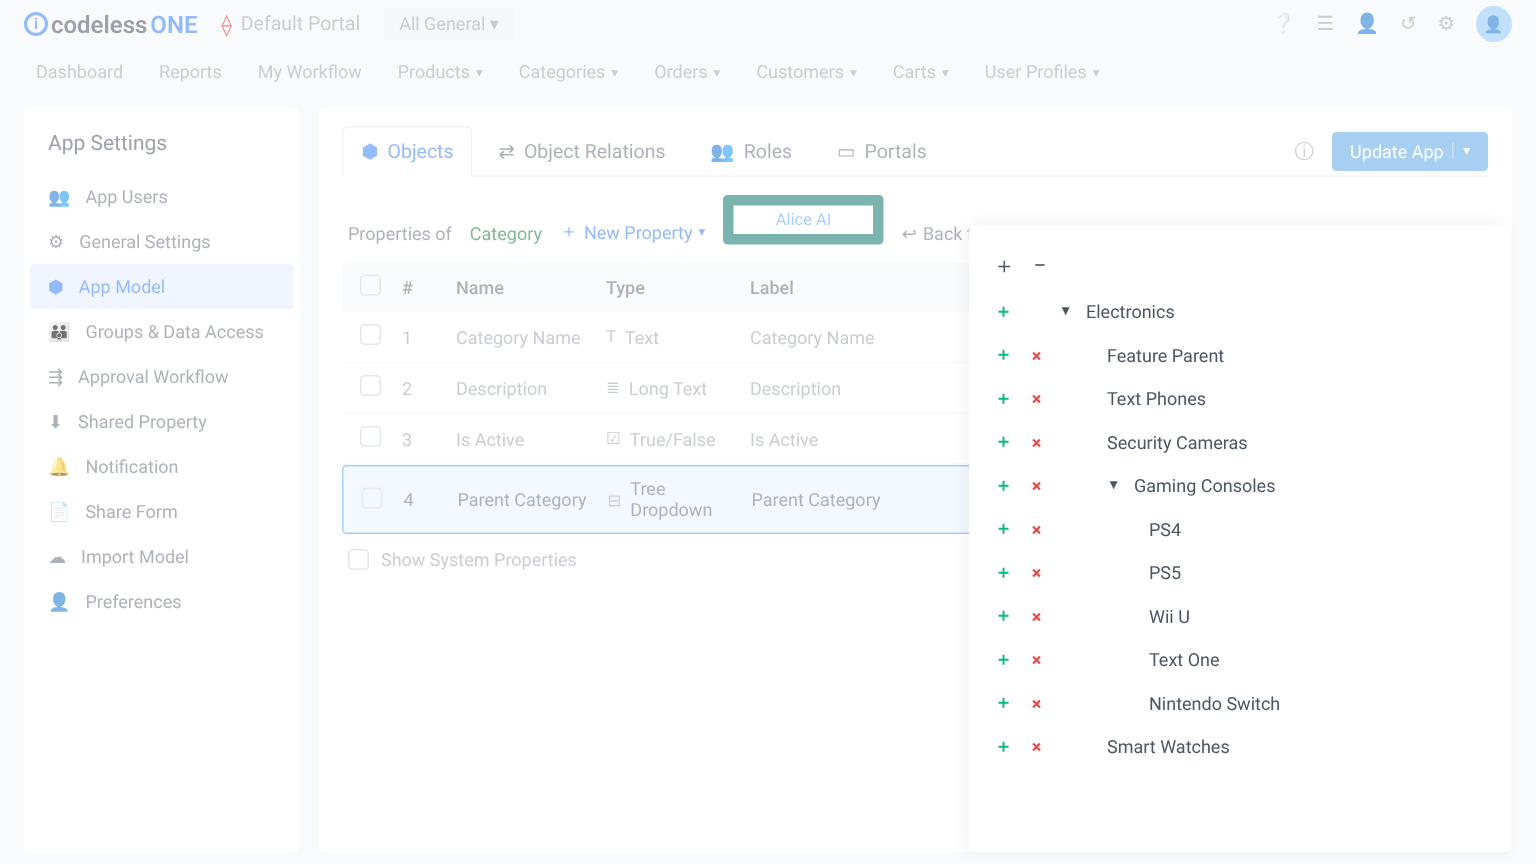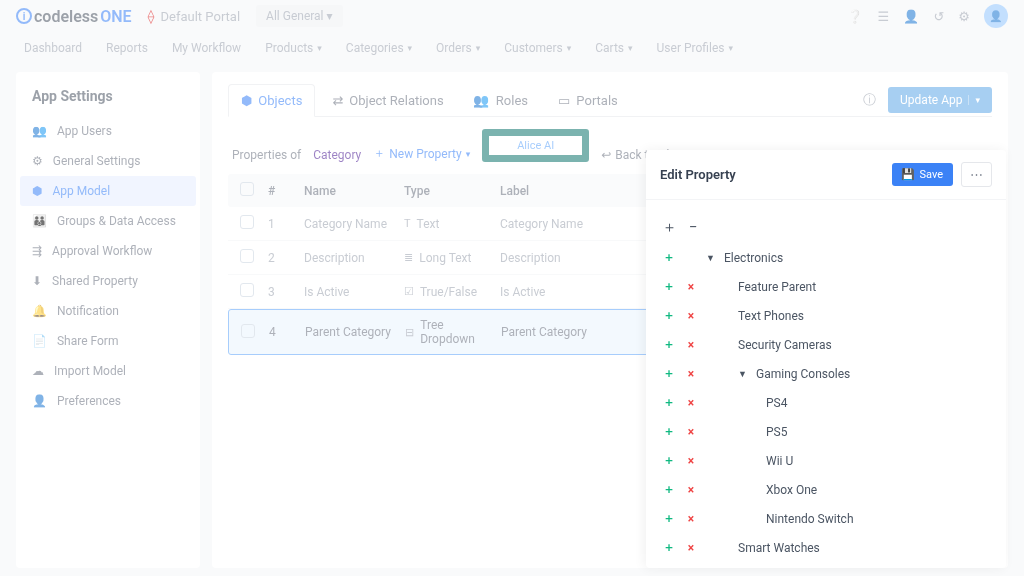--- a/index.html
+++ b/index.html
@@ -14,32 +14,32 @@
 .allobj{background:#eef0f3;padding:4px 10px;border-radius:3px;font-size:12px;color:#9ca3af}
 .search{flex:1;background:#eef0f3;padding:5px 10px;border-radius:3px;font-size:12px;color:#9ca3af;display:flex;align-items:center;justify-content:space-between;max-width:260px}
 .top-icons{margin-left:auto;display:flex;align-items:center;gap:14px;color:#9ca3af}
 .top-icons span{cursor:pointer}
 .avatar{width:24px;height:24px;border-radius:50%;background:#93c5fd;display:flex;align-items:center;justify-content:center;color:#fff;font-size:11px}
 .menubar{height:32px;display:flex;align-items:center;padding:0 24px;gap:24px;font-size:12px;color:#9ca3af}
 .menubar span{display:flex;align-items:center;gap:4px}
 .caret{font-size:9px}
 .main{display:flex;height:calc(576px - 64px);padding:8px 16px}
 .sidebar{width:184px;background:#fff;border-radius:4px;padding:12px 0;margin-right:12px}
-.sidebar h3{font-size:14px;color:#4b5563;padding:4px 16px 12px;font-weight:700}
+.sidebar h3{font-size:14px;color:#4b5563;padding:4px 16px 12px;font-weight:400}
 .side-item{padding:8px 16px;display:flex;align-items:center;gap:10px;font-size:12px;color:#6b7280;cursor:pointer}
 .side-item.active{background:#e5edff;color:#3b82f6;border-radius:3px;margin:0 4px;padding:8px 12px}
 .content{flex:1;background:#fff;border-radius:4px;padding:12px 16px;overflow:hidden}
 .tabs{display:flex;align-items:center;gap:4px;border-bottom:1px solid #e5e7eb;padding-bottom:0}
 .tab{padding:8px 12px;display:flex;align-items:center;gap:6px;font-size:13px;color:#6b7280;cursor:pointer;border:1px solid transparent;border-bottom:none}
 .tab.active{color:#3b82f6;border:1px solid #e5e7eb;border-bottom:1px solid #fff;border-radius:4px 4px 0 0;margin-bottom:-1px;background:#fff}
 .tabs-spacer{flex:1}
 .info-icon{color:#9ca3af;margin-right:8px}
 .update-btn{background:#5fa8e8;color:#fff;padding:6px 12px;border-radius:3px;font-size:12px;border:none;cursor:pointer;display:flex;align-items:center;gap:6px}
 .subbar{display:flex;align-items:flex-end;gap:12px;padding:12px 4px;font-size:12px}
-.subbar .cat{color:#4c1d95}
+.subbar .cat{color:#15803d}
 .newprop{color:#3b82f6;display:flex;align-items:center;gap:4px}
 .alice{border:7px solid #0f766e;color:#60a5fa;padding:3px 28px;border-radius:3px;font-size:11px}
 .back{color:#6b7280;display:flex;align-items:center;gap:4px}
 .table-head{display:flex;align-items:center;padding:8px 4px;background:#f6f7f9;border-radius:3px;font-size:12px;color:#6b7280;font-weight:500}
 .col-chk{width:36px;padding-left:8px}
 .col-num{width:36px}
 .col-name{width:100px}
 .col-type{width:96px}
 .col-label{flex:1}
 .table-row{display:flex;align-items:center;padding:8px 4px;font-size:12px;color:#9ca3af;border-bottom:1px solid #f3f4f6}
@@ -214,33 +214,30 @@
           <div class="col-label">Is Active</div>
         </div>
         <div class="table-row sel">
           <div class="col-chk"><span class="chk"></span></div>
           <div class="col-num">4</div>
           <div class="col-name">Parent Category</div>
           <div class="col-type type-cell"><span class="type-icon">⊟</span>Tree Dropdown</div>
           <div class="col-label">Parent Category</div>
         </div>
       </div>
+    <div class="showsys">
+      <span class="chk"></span>
+      <span>Show System Properties</span>
+    </div>
   </div>
 </div>
 
 <div class="overlay"></div>
 
 <div class="panel">
-  <div class="panel-head">
-    <h4>Edit Property</h4>
-    <div class="panel-actions">
-      <button class="save-btn">💾 <span>Save</span></button>
-      <span class="more-btn">⋯</span>
-    </div>
-  </div>
   <div class="panel-body">
     <div class="tree-tools">
       <span style="color:#4b5563">＋</span>
       <span style="color:#4b5563">−</span>
     </div>
     <div id="tree-items">
         <div class="tree-item">
           <span class="ti-plus">＋</span>
           <span style="width:14px"></span>
           <span class="ti-caret">▼</span>
@@ -286,21 +283,21 @@
         <div class="tree-item">
           <span class="ti-plus">＋</span>
           <span class="ti-del">×</span>
           <span class="ti-ind2"></span>
           <span>Wii U</span>
         </div>
         <div class="tree-item">
           <span class="ti-plus">＋</span>
           <span class="ti-del">×</span>
           <span class="ti-ind2"></span>
-          <span>Xbox One</span>
+          <span>Text One</span>
         </div>
         <div class="tree-item">
           <span class="ti-plus">＋</span>
           <span class="ti-del">×</span>
           <span class="ti-ind2"></span>
           <span>Nintendo Switch</span>
         </div>
         <div class="tree-item">
           <span class="ti-plus">＋</span>
           <span class="ti-del">×</span>

